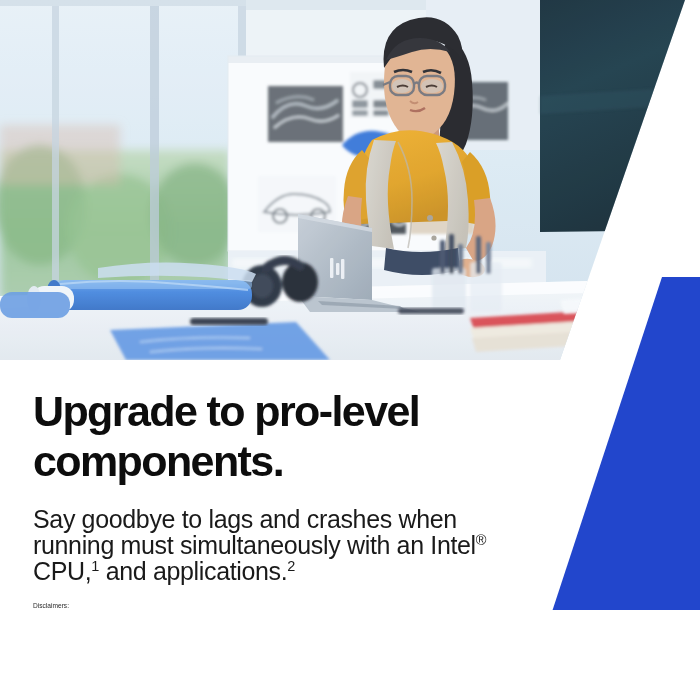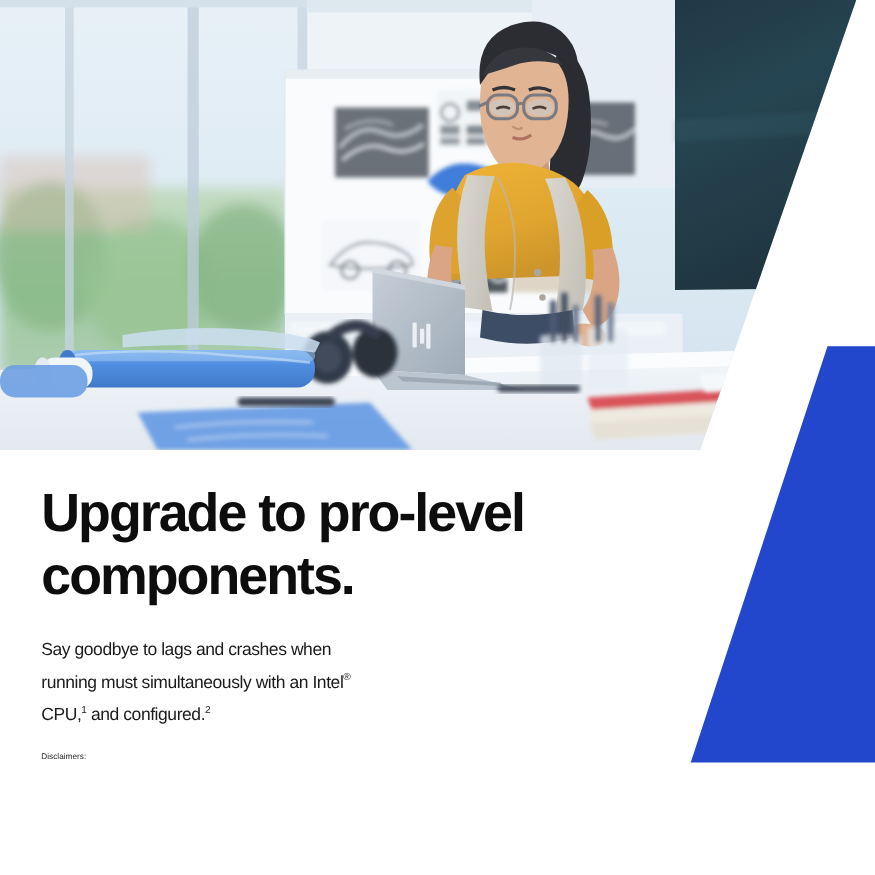--- a/index.html
+++ b/index.html
@@ -57,21 +57,21 @@
     font-size: 43px;
     line-height: 50px;
     font-weight: bold;
     letter-spacing: -1.6px;
     color: #0d0d0d;
     margin: 0;
     white-space: pre-line;
   }
   .subhead {
     font-family: "Liberation Sans", sans-serif;
-    font-size: 14px;
+    font-size: 25px;
     line-height: 26px;
     font-weight: normal;
     letter-spacing: -0.35px;
     color: #1a1a1a;
     margin: 20px 0 0 0;
     white-space: pre-line;
   }
   .subhead sup {
     font-size: 0.58em;
     vertical-align: super;
@@ -359,21 +359,21 @@
   </div>
 
   <svg class="accent-wedge" viewBox="0 0 700 700" preserveAspectRatio="none">
     <polygon points="662,277 700,277 700,700 523,700" fill="#2246CC"></polygon>
   </svg>
 
   <div class="copy">
     <h1 class="headline">Upgrade to pro-level
 components.</h1>
 
-    <p class="subhead"><span>Say goodbye to lags and crashes when</span><br><span>running must simultaneously with an Intel</span><sup>®</sup><br><span>CPU,</span><sup>1</sup><span> and configured.</span><sup>2</sup></p>
+    <p class="subhead"><span>Say goodbye to lags and crashes when</span><br><span>running must simultaneously with an Intel</span><sup>®</sup><br><span>CPU,</span><sup>1</sup><span> and applications.</span><sup>2</sup></p>
   </div>
 
   <div class="disclaimers">
     <p class="disc-title">Disclaimers:</p>
     <p>1. Multicore is designed to improve performance of certain software products. Not all customers or software applications will necessarily benefit from use of this technology. Performance and clock frequency will vary depending on application workload and your hardware and software configurations. Intel's numbering, branding, and/or naming is not a measurement of higher performance. Optional feature that must be configured at purchase.</p>
     <p>Features and software that require a NPU may require software purchase, subscription or enablement by a software or platform provider, and third-party software may have specific configuration or compatibility requirements. Performance varies by use, configuration, and other factors.</p>
     <p>2. Optional feature that must be configured at purchase</p>
   </div>
 
 </div>

